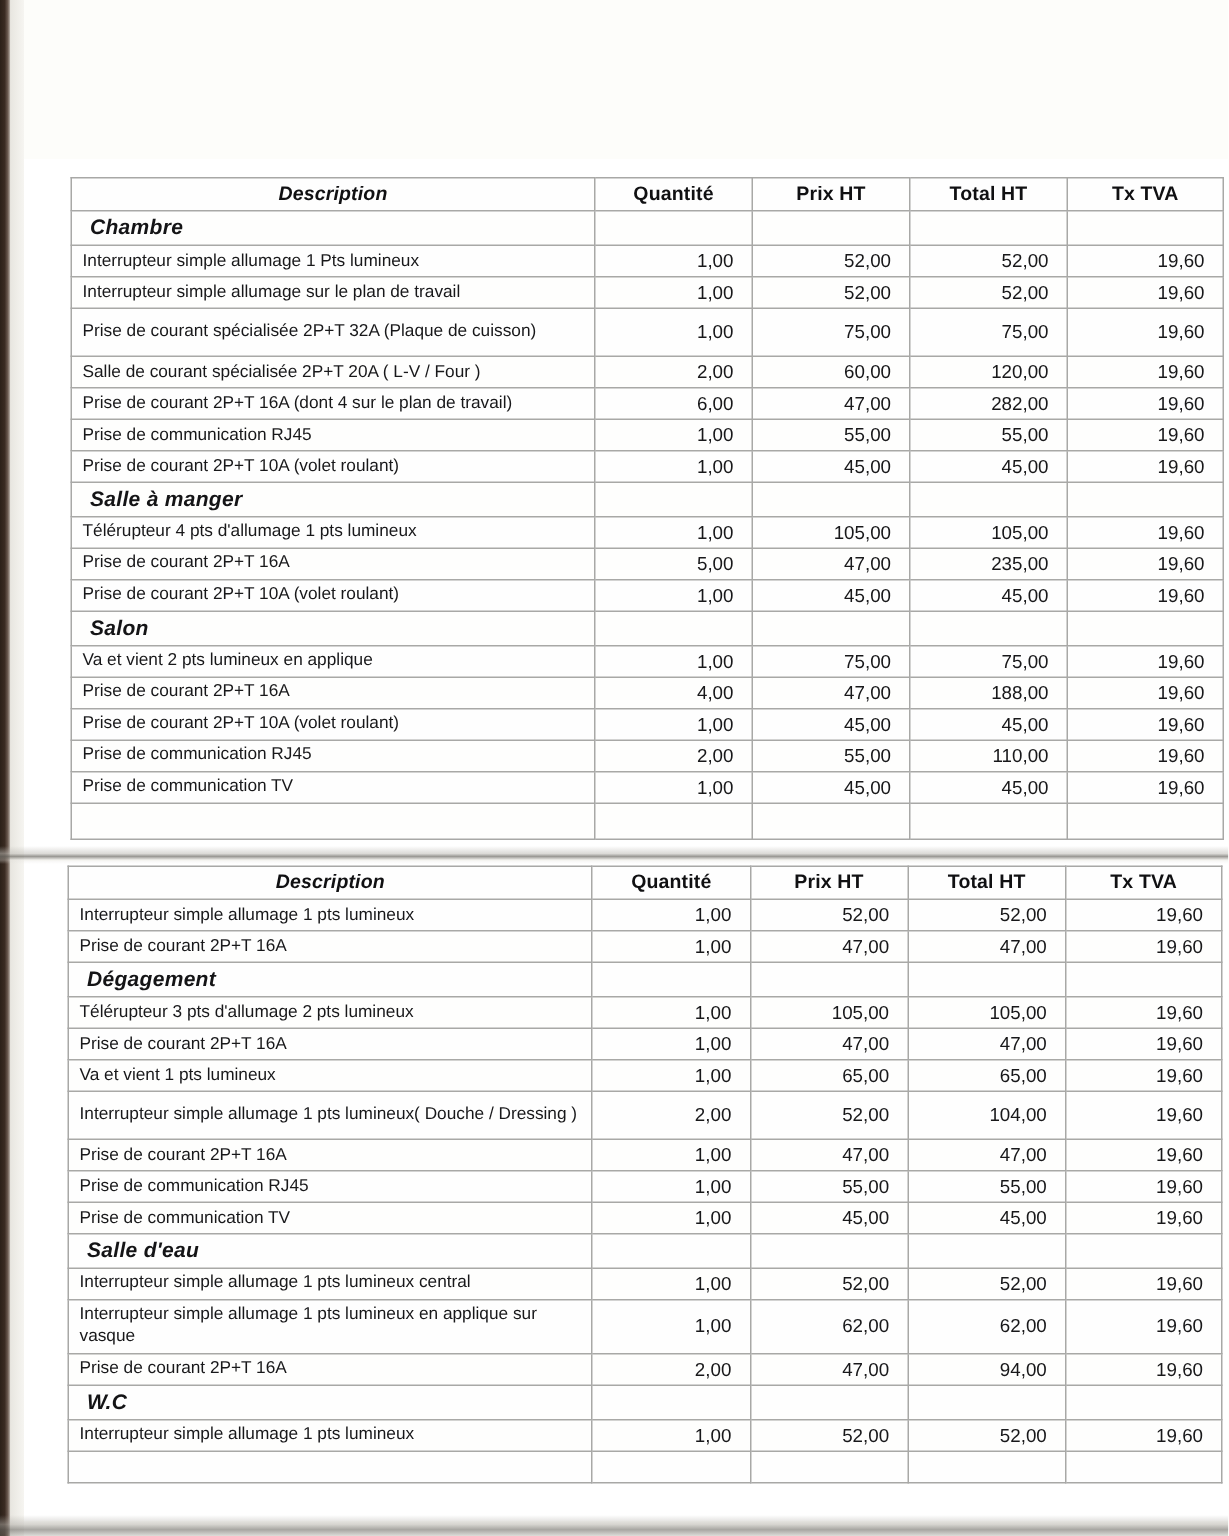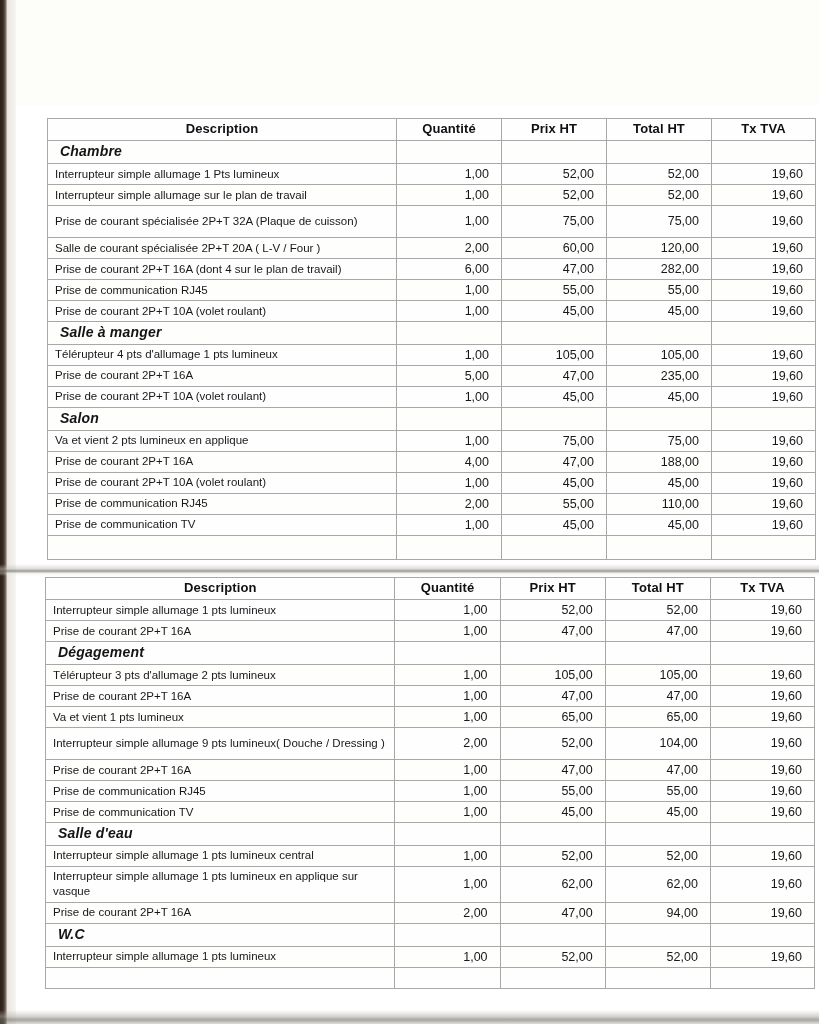--- a/index.html
+++ b/index.html
@@ -89,21 +89,21 @@
 
   table.bom thead th {
     text-align: center;
     font-weight: bold;
     font-size: 13px;
     height: 22px;
     padding: 2px 6px;
     color: #101012;
     letter-spacing: 0.1px;
   }
-  thead th.h-desc { font-size: 13.5px; }
+  thead th.h-desc { font-size: 13.5px; font-style: italic; }
 
   tr.section td {
     font-style: italic;
     font-weight: bold;
     font-size: 14px;
     padding-left: 12px;
     height: 21px;
     color: #141416;
     letter-spacing: 0.2px;
   }
@@ -350,21 +350,21 @@
           <td class="num">19,60</td>
         </tr>
         <tr class="item">
           <td class="desc">Va et vient 1 pts lumineux</td>
           <td class="num">1,00</td>
           <td class="num">65,00</td>
           <td class="num">65,00</td>
           <td class="num">19,60</td>
         </tr>
         <tr class="item two-line">
-          <td class="desc">Interrupteur simple allumage 9 pts lumineux( Douche / Dressing )</td>
+          <td class="desc">Interrupteur simple allumage 1 pts lumineux( Douche / Dressing )</td>
           <td class="num">2,00</td>
           <td class="num">52,00</td>
           <td class="num">104,00</td>
           <td class="num">19,60</td>
         </tr>
         <tr class="item">
           <td class="desc">Prise de courant 2P+T 16A</td>
           <td class="num">1,00</td>
           <td class="num">47,00</td>
           <td class="num">47,00</td>

